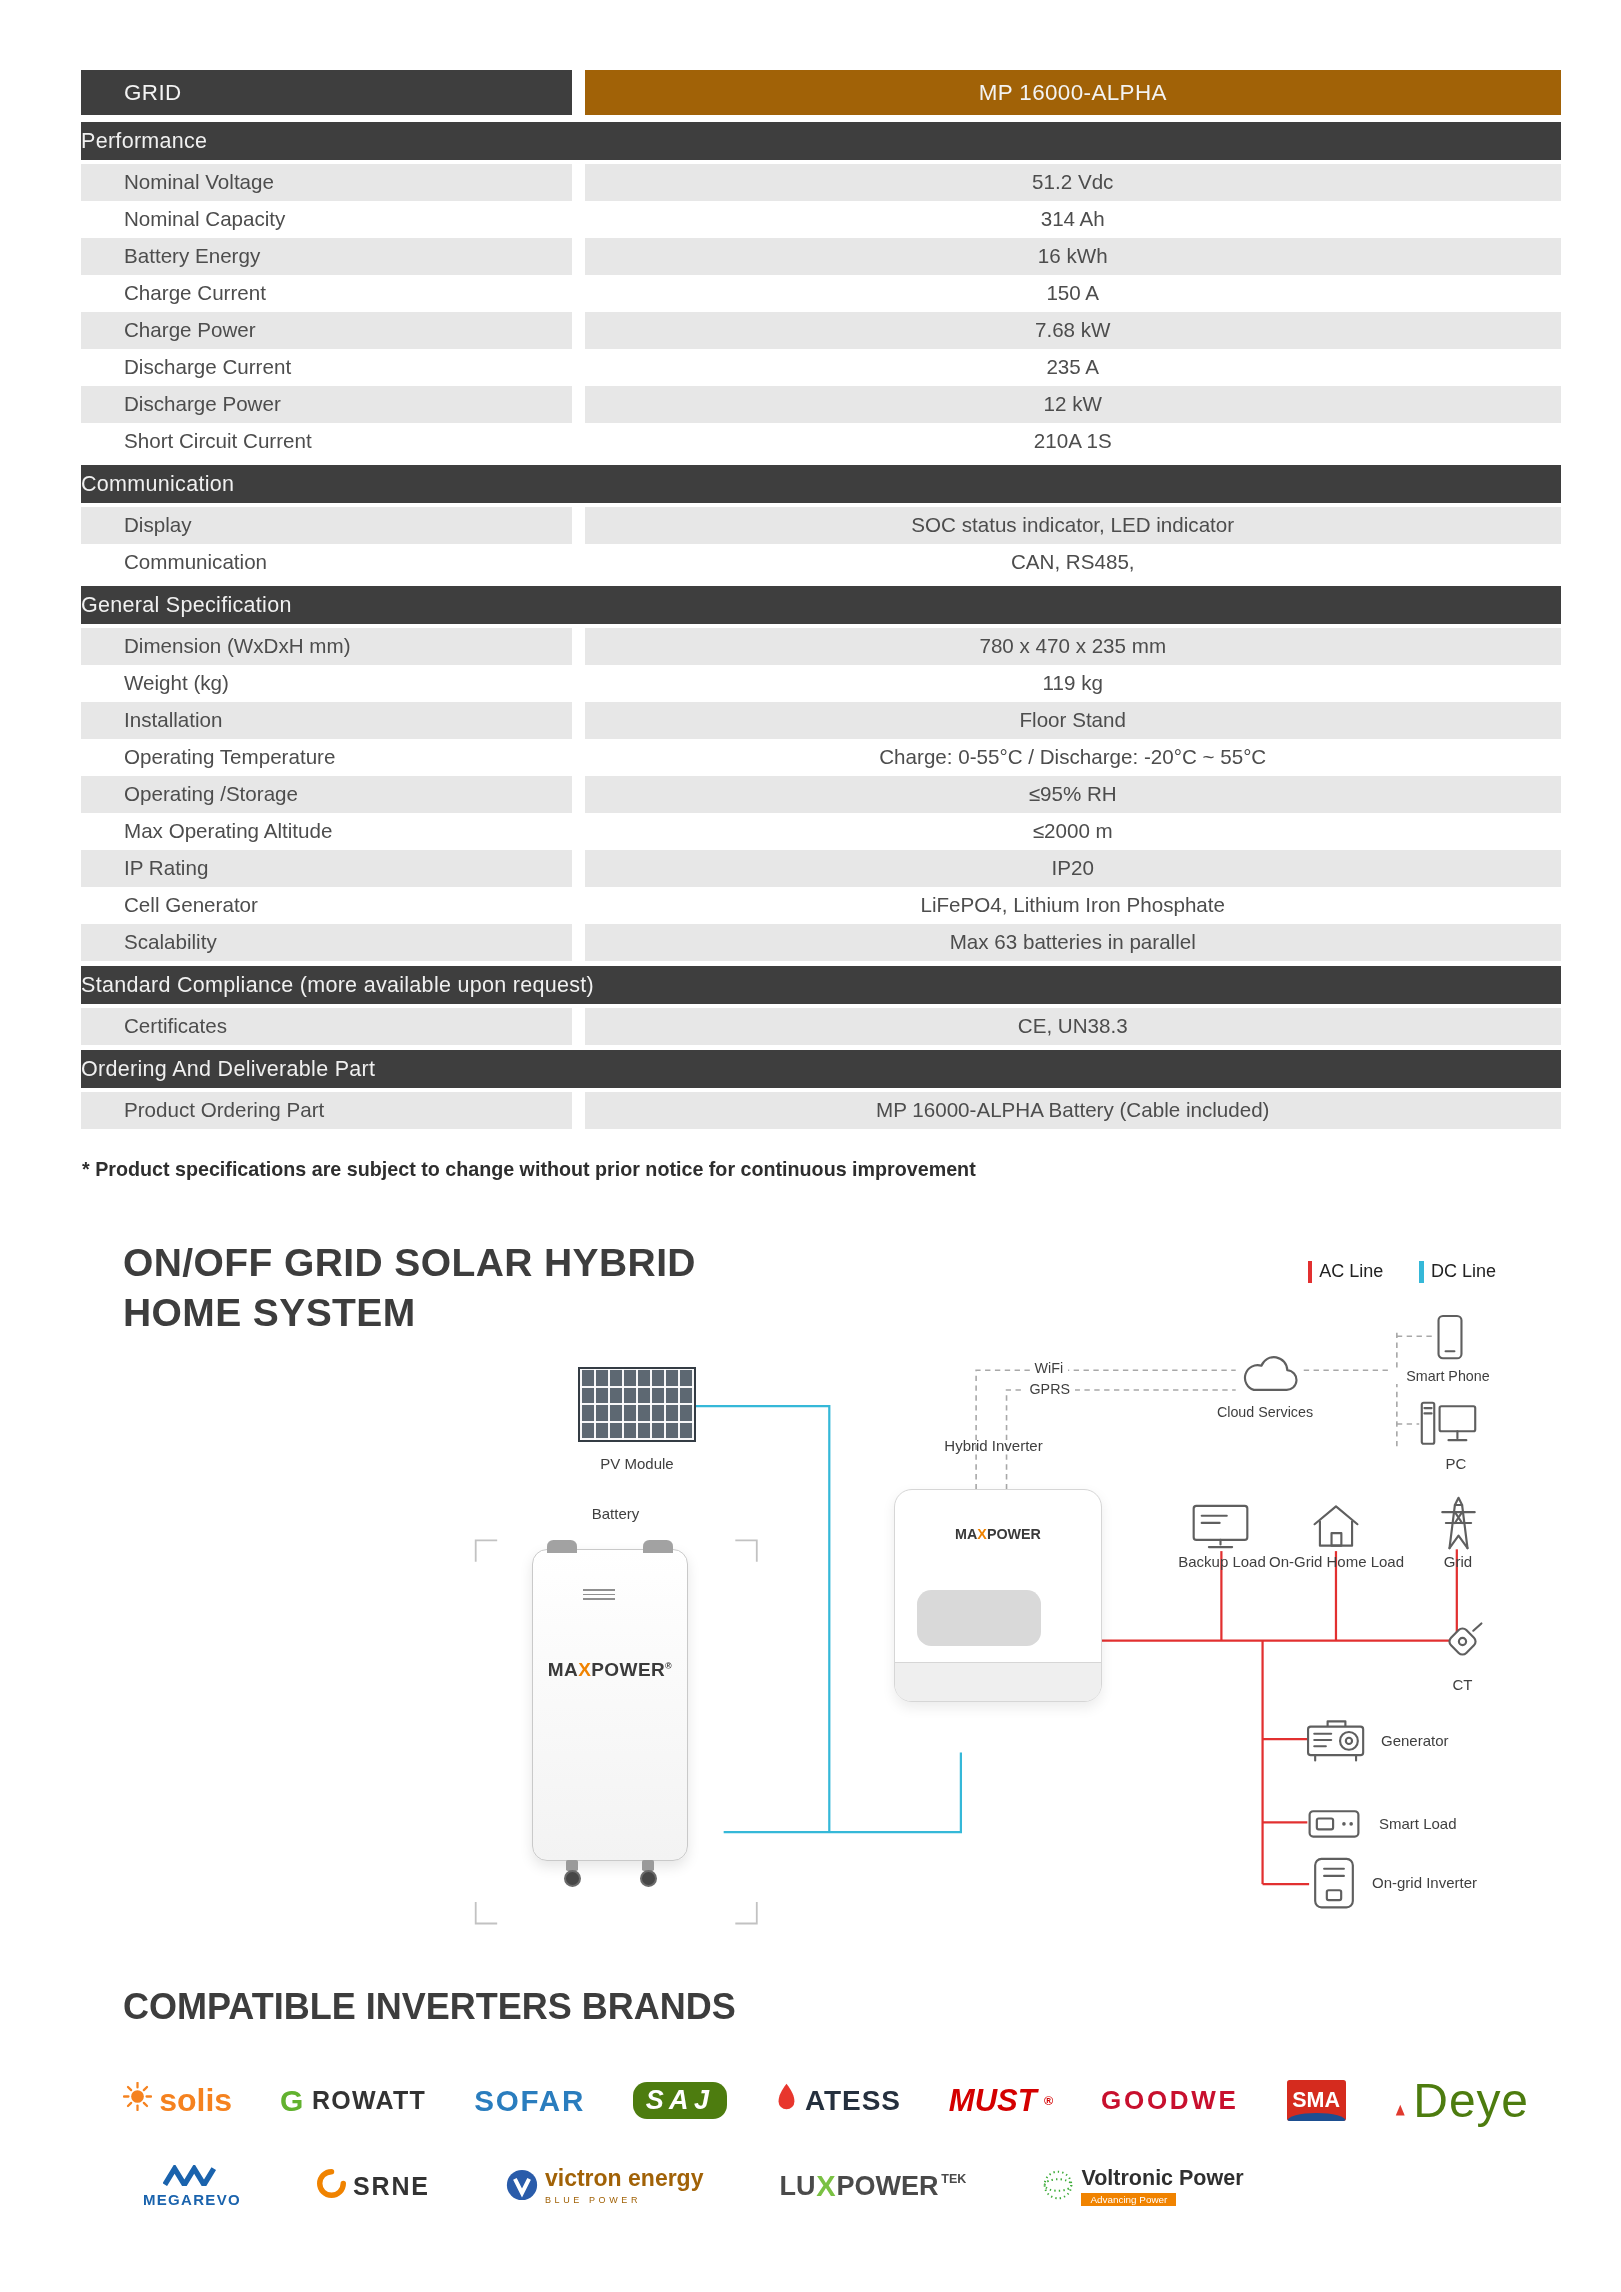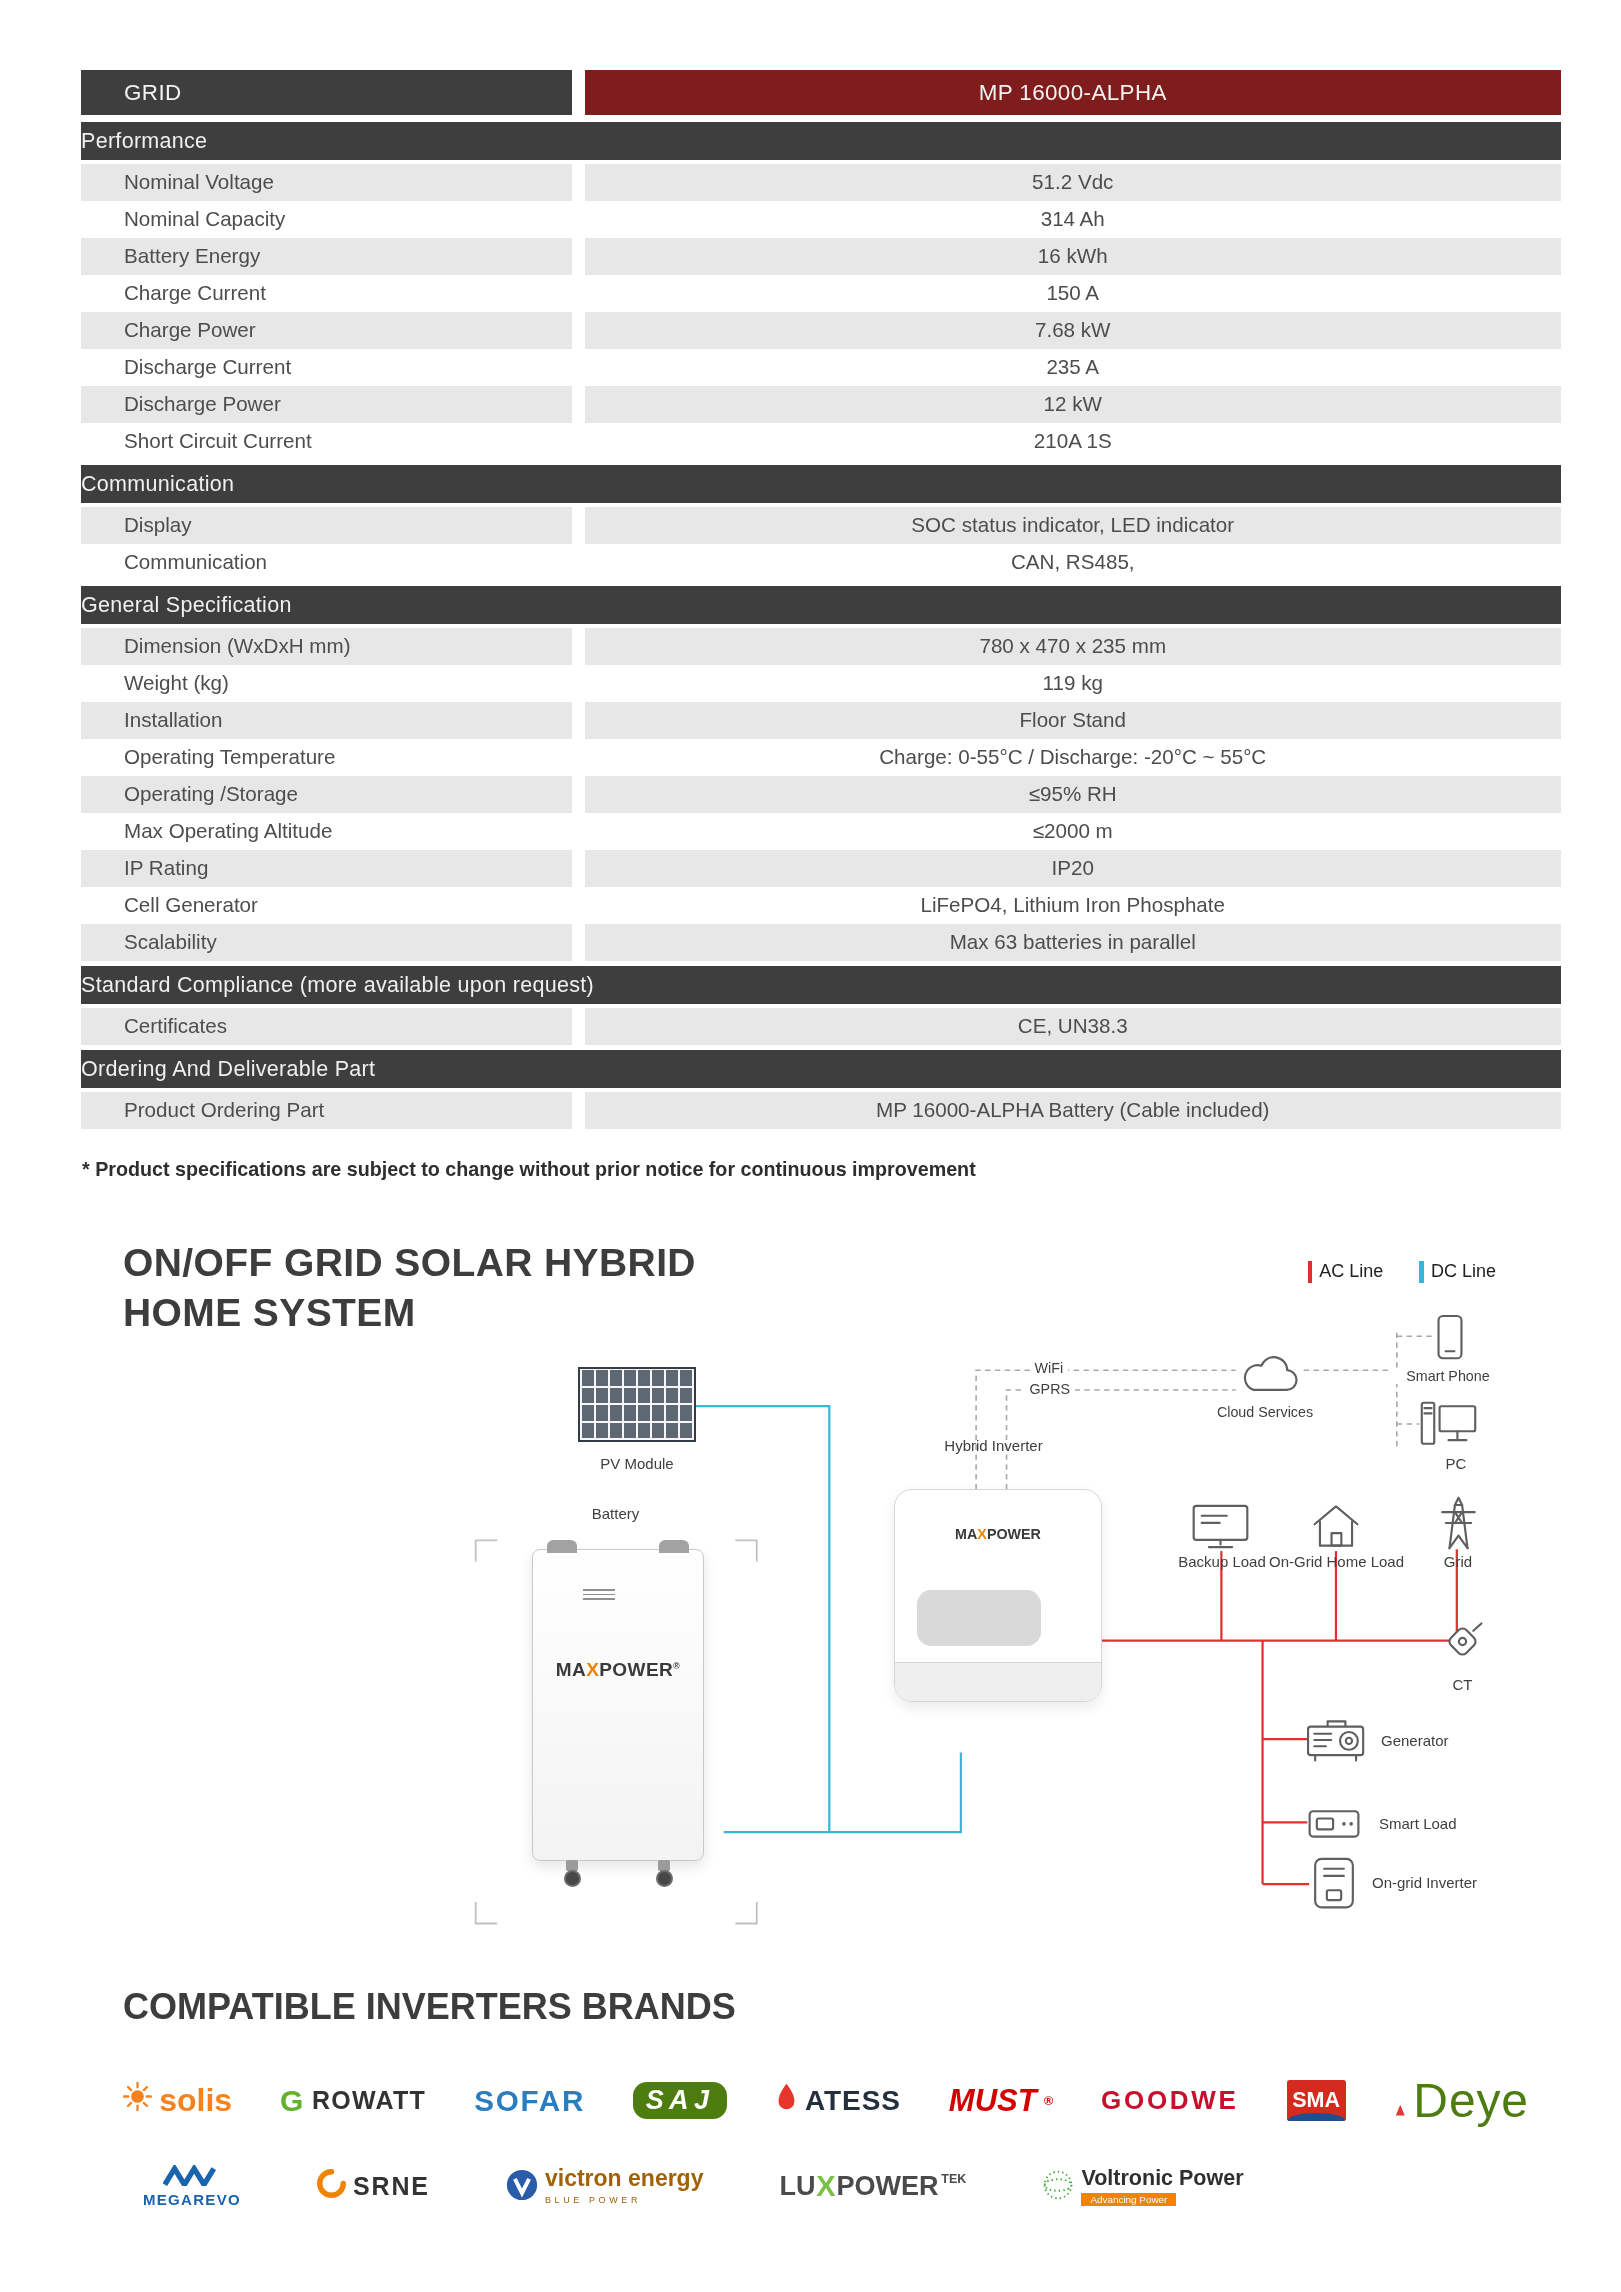--- a/index.html
+++ b/index.html
@@ -5,21 +5,21 @@
   * { margin:0; padding:0; box-sizing:border-box; }
   body { background:#fff; }
   .page { position:relative; width:1621px; height:2293px; background:#ffffff;
           font-family:"Liberation Sans", sans-serif; overflow:hidden; }
 
   
   .spec-table { position:absolute; left:81px; top:70px; width:1480px; }
   .model-bar { display:flex; gap:12.5px; height:45px; margin-bottom:7.2px; }
   .model-label { width:491px; background:#3e3e3e; color:#f3f3f3; font-size:22.4px;
                  display:flex; align-items:center; padding-left:43px; letter-spacing:0.4px; }
-  .model-value { flex:1; background:#7f1d1d; color:#f3f3f3; font-size:22.4px;
+  .model-value { flex:1; background:#a16207; color:#f3f3f3; font-size:22.4px;
                  display:flex; align-items:center; justify-content:center; letter-spacing:0.4px;text-align:center; }
   .section-header { height:38px; background:#3e3e3e; color:#f0f0f0; font-size:21.5px;
                     display:flex; align-items:center; margin:5.4px 0 3.6px; letter-spacing:0.3px; }
   .spec-row { display:flex; gap:12.5px; height:37px; }
   .cell-label { width:491px; display:flex; align-items:center; padding-left:43px;
                 font-size:20.6px; color:#4d4d4d; }
   .cell-value { flex:1; display:flex; align-items:center; justify-content:center;
                 font-size:20.6px; color:#4d4d4d; }
   .rows .spec-row:nth-child(odd) .cell-label,
   .rows .spec-row:nth-child(odd) .cell-value { background:#e7e7e7; }
@@ -48,23 +48,23 @@
   .icon svg { display:block; }
   .oln { stroke:#5f5f5f; stroke-width:2.4; fill:none; stroke-linecap:round; stroke-linejoin:round; }
   .oln-fill { stroke:#5f5f5f; stroke-width:2.4; fill:#ffffff; stroke-linecap:round; stroke-linejoin:round; }
 
   .pv-module { position:absolute; left:578px; top:131px; width:118px; height:75px;
                background:#5d6872; border:2.7px solid #343c44;
                background-image:
                  repeating-linear-gradient(90deg, rgba(255,255,255,.95) 0 1.8px, transparent 1.8px 14px),
                  repeating-linear-gradient(0deg,  rgba(255,255,255,.95) 0 1.8px, transparent 1.8px 17.5px); }
 
-  .battery { position:absolute; left:532px; top:313px; width:172px; height:312px;
+  .battery { position:absolute; left:532px; top:313px; width:156px; height:312px;
              background:linear-gradient(180deg,#ffffff,#f3f3f3); border:1.8px solid #c9c9c9;
-             border-radius:8px; box-shadow:0 5.4px 12.5px rgba(0,0,0,.10); }
+             border-radius:15px; box-shadow:0 5.4px 12.5px rgba(0,0,0,.10); }
   .battery-handle { position:absolute; top:-9.9px; width:30px; height:12.5px; background:#a2a2a2;
                     border-radius:6.3px 6.3px 0 0; }
   .battery-handle.hl { left:14.3px; } .battery-handle.hr { right:14.3px; }
   .battery-grille { position:absolute; left:50px; top:39px; width:32px; height:13.4px;
                     background:repeating-linear-gradient(180deg,#8f8f8f 0 1.8px, transparent 1.8px 4.5px); }
   .battery-logo { position:absolute; left:0; right:0; top:109px; text-align:center; font-size:19px;
                   font-weight:bold; color:#3a3a3a; letter-spacing:0.4px; }
   .logo-x { color:#f08300; } .logo-reg { font-size:9px; vertical-align:super; }
   .battery-wheel { position:absolute; bottom:-27px; width:18px; }
   .battery-wheel.wl { left:30px; } .battery-wheel.wr { right:30px; }

